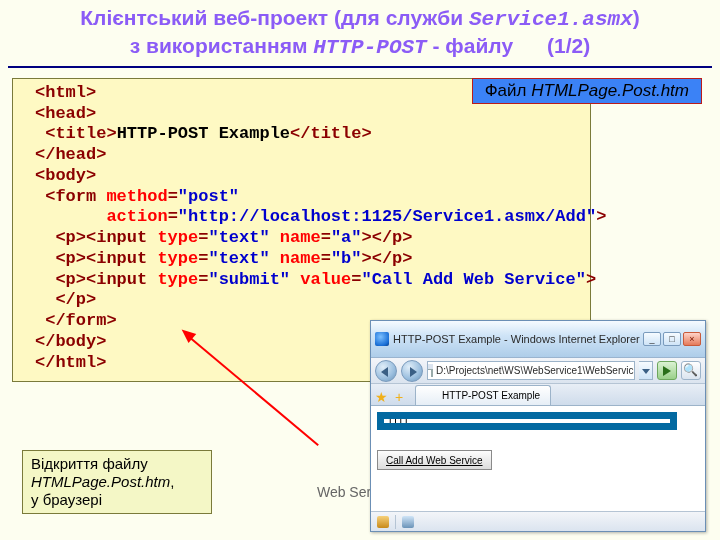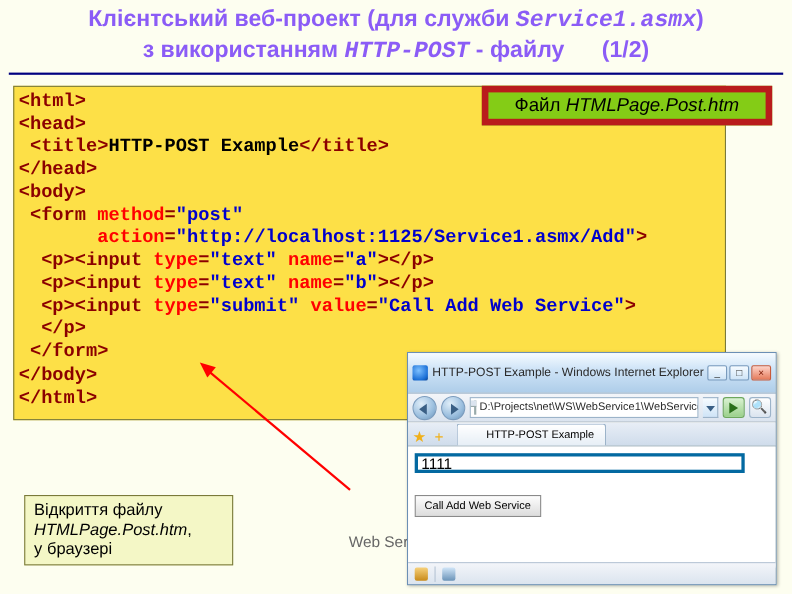--- a/index.html
+++ b/index.html
@@ -20,38 +20,38 @@
     padding:5px 8px 0 8px;
     line-height:1.25;
   }
   .title .svc, .title .http { font-style: italic; font-family: "Courier New", monospace; font-weight:bold;}
   .title .pg { margin-left:34px; }
   .hr { border-bottom:2px solid #000080; margin:4px 8px 6px 8px; }
 
   .code-box {
     position:absolute;
     left:12px; top:78px;
-    width:648px;
+    width:579px;
     border:1px solid #7a7a3a;
-    background:#fde047;
-    padding:4px 6px 8px 4px;
+    background:#fef9c3;
+    padding:4px 6px 8px 22px;
   }
   pre.code { margin:0; font-family:"Courier New", monospace; font-size:17px; line-height:1.22; font-weight:bold; white-space:pre; }
   .tag { color:#8b0000; } 
   .kw  { color:#ff0000; } 
   .val { color:#0000cd; } 
   .plain { color:#000; }
   .space-pad { display:inline-block; }
 
   .file-label {
     position:absolute;
     top:78px; right:18px;
-    background:#84cc16;
-    border:6px solid #b91c1c;
-    padding:2px 24px;
+    background:#3b82f6;
+    border:1px solid #b91c1c;
+    padding:2px 12px;
     font-size:17px;
     font-style:italic;
     color:#000;
     z-index:5;
   }
   .file-label .pref { font-style:normal; }
   .open-label {
     position:absolute;
     left:22px; top:450px;
     width:190px;
@@ -142,22 +142,22 @@
   .search { width:20px; height:19px; background:linear-gradient(#fff,#dbe4ef); border:1px solid #9cb3c9; border-radius:3px; text-align:center; font-size:12px; line-height:17px; color:#888;}
 
   .tabbar { height:22px; display:flex; align-items:flex-end; background:linear-gradient(#e8eef6,#cfdceb); border-bottom:1px solid #9cb3c9; padding-left:4px; gap:4px;}
   .star { width:16px; height:16px; color:#f0b01a; font-size:14px; line-height:16px;}
   .tab { height:20px; background:linear-gradient(#ffffff,#e6eef6); border:1px solid #9cb3c9; border-bottom:none; border-radius:3px 3px 0 0; padding:2px 10px; font-size:10px; display:flex; align-items:center; gap:4px;}
 
   .page {
     background:#fff; height:110px; border-bottom:1px solid #b5c4d4;
     padding:6px;
   }
-  .page input[type=text]{ width:300px; height:18px; border:3px solid #0369a1; margin-bottom:8px; font-family:Arial; font-size:14px; padding:1px 3px;}
-  .page button { height:20px; background:linear-gradient(#fdfdfd,#dcdcdc); border:1px solid #8a8a8a; font-size:10px; padding:0 8px;}
+  .page input[type=text]{ width:300px; height:18px; border:7px solid #0369a1; margin-bottom:8px; font-family:Arial; font-size:11px; padding:1px 3px;}
+  .page button { height:20px; background:linear-gradient(#fdfdfd,#dcdcdc); border:1px solid #8a8a8a; font-size:10px; padding:0 8px;text-decoration:underline;}
 
   .statusbar { position:absolute; bottom:0; left:0; right:0; height:20px;
     background:linear-gradient(#f3f5f9,#dbe4ef); border-top:1px solid #b5c4d4;
     display:flex; align-items:center; padding:0 6px; gap:6px;}
   .statusbar .shield { width:12px;height:12px; background:linear-gradient(#f6d07a,#c88a1a); border-radius:2px;}
   .statusbar .txt { font-size:10px; color:#333; white-space:nowrap; overflow:hidden;}
   .divv { width:1px; height:14px; background:#b5c4d4; }
 
   .footer-center { position:absolute; bottom:40px; left:0; right:0; text-align:center; color:#666; font-size:14px; z-index:1;}
   .footer-right  { position:absolute; bottom:40px; right:46px; color:#333; font-size:16px; z-index:1;}

